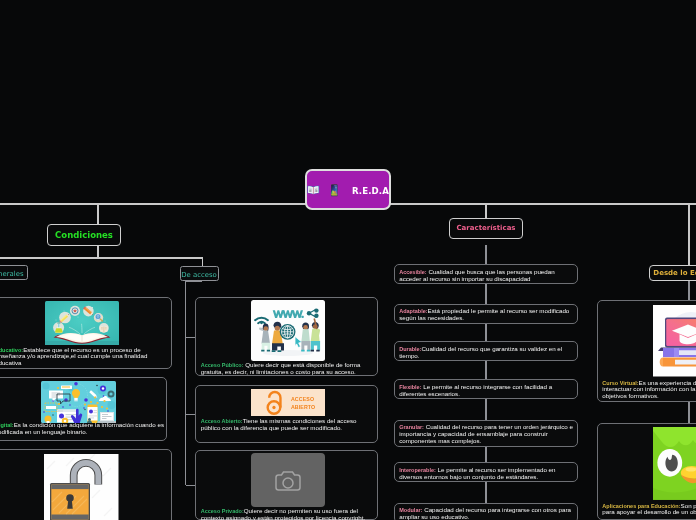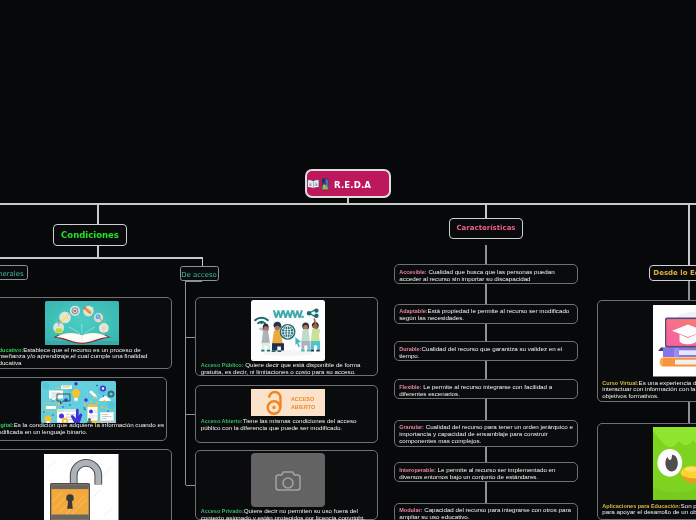--- a/index.html
+++ b/index.html
@@ -1,22 +1,22 @@
 <!DOCTYPE html>
 <html><head>
 <meta charset="utf-8">
 <style>
   html,body{margin:0;padding:0;background:#070809;width:696px;height:520px;overflow:hidden;}
   body{font-family:"Liberation Sans","DejaVu Sans",sans-serif;}
   #stage{position:absolute;left:0;top:0;width:696px;height:520px;overflow:hidden;background:#070809;}
   .root-node,.bnode,.snode,.card,.pbox{filter:blur(0px);}
   .ln{position:absolute;background:#c9c9c9;}
   .ln2{position:absolute;background:#8e9096;}
-  .root-node{position:absolute;left:305px;top:169px;width:86px;height:29px;box-sizing:border-box;
-    border:2px solid #dedede;border-radius:7px;background:#be185d;display:flex;align-items:center;justify-content:flex-start;}
+  .root-node{position:absolute;left:305px;top:169px;width:86px;height:41px;box-sizing:border-box;
+    border:2px solid #dedede;border-radius:7px;background:#a21caf;display:flex;align-items:center;justify-content:space-between;}
   .root-label{color:#fff;font-weight:bold;font-size:8.6px;letter-spacing:.12px;margin-left:4.8px;font-family:"DejaVu Sans",sans-serif;position:relative;top:1px;}
   .bnode{position:absolute;box-sizing:border-box;border:1.7px solid #cfcfcf;border-radius:4px;background:#090a0b;
     display:flex;align-items:center;justify-content:center;}
   .bnode span{font-weight:bold;white-space:nowrap;font-family:"DejaVu Sans",sans-serif;}
   .snode{position:absolute;box-sizing:border-box;border:1.5px solid #8f9196;border-radius:2.5px;background:#0a0b0c;
     display:flex;align-items:center;justify-content:center;}
   .snode span{white-space:nowrap;font-family:"DejaVu Sans",sans-serif;font-size:6.9px;position:relative;top:1.7px;}
   .card{position:absolute;box-sizing:border-box;border:1px solid #6e7075;border-radius:5px;background:#0a0b0c;}
   .cimg{position:absolute;overflow:hidden;line-height:0;}
   .ctxt{position:absolute;font-size:6.21px;line-height:6.9px;color:#f2f2f2;}
@@ -82,21 +82,21 @@
           <path d="M2 38l5-5 5 6 5-6 8 7v5H2z" fill="#7fb93f" opacity=".8"></path>
           <path d="M2 41l4-3 4 4 5-4 10 6v1H2z" fill="#cfa832" opacity=".75"></path>
           <g fill="#cfd7e8" opacity=".75">
             <rect x="13" y="6" width="9" height="1.4"></rect>
             <rect x="15" y="9" width="7" height="1.2"></rect>
           </g>
           <circle cx="20" cy="15" r="3" fill="#e8e3c0" opacity=".55"></circle>
         </svg></span>  
       <span class="root-label">R.E.D.A</span>
 </div>
-<div class="bnode" style="left:53px;top:224px;width:74px;height:22px">
+<div class="bnode" style="left:47px;top:224px;width:74px;height:22px">
       <span style="color:#25e024;font-size:8.5px">Condiciones</span>
     </div>
 <div class="bnode" style="left:449px;top:218px;width:74px;height:20.5px">
       <span style="color:#ef5f8d;font-size:7px">Características</span>
     </div>
 <div class="bnode" style="left:649px;top:265px;width:84px;height:16px">
       <span style="color:#e0b13a;font-size:7px">Desde lo Educativo</span>
     </div>
 <div class="snode" style="left:-16px;top:264.5px;width:44px;height:15.5px">
       <span style="color:#3fbda6">Generales</span>

